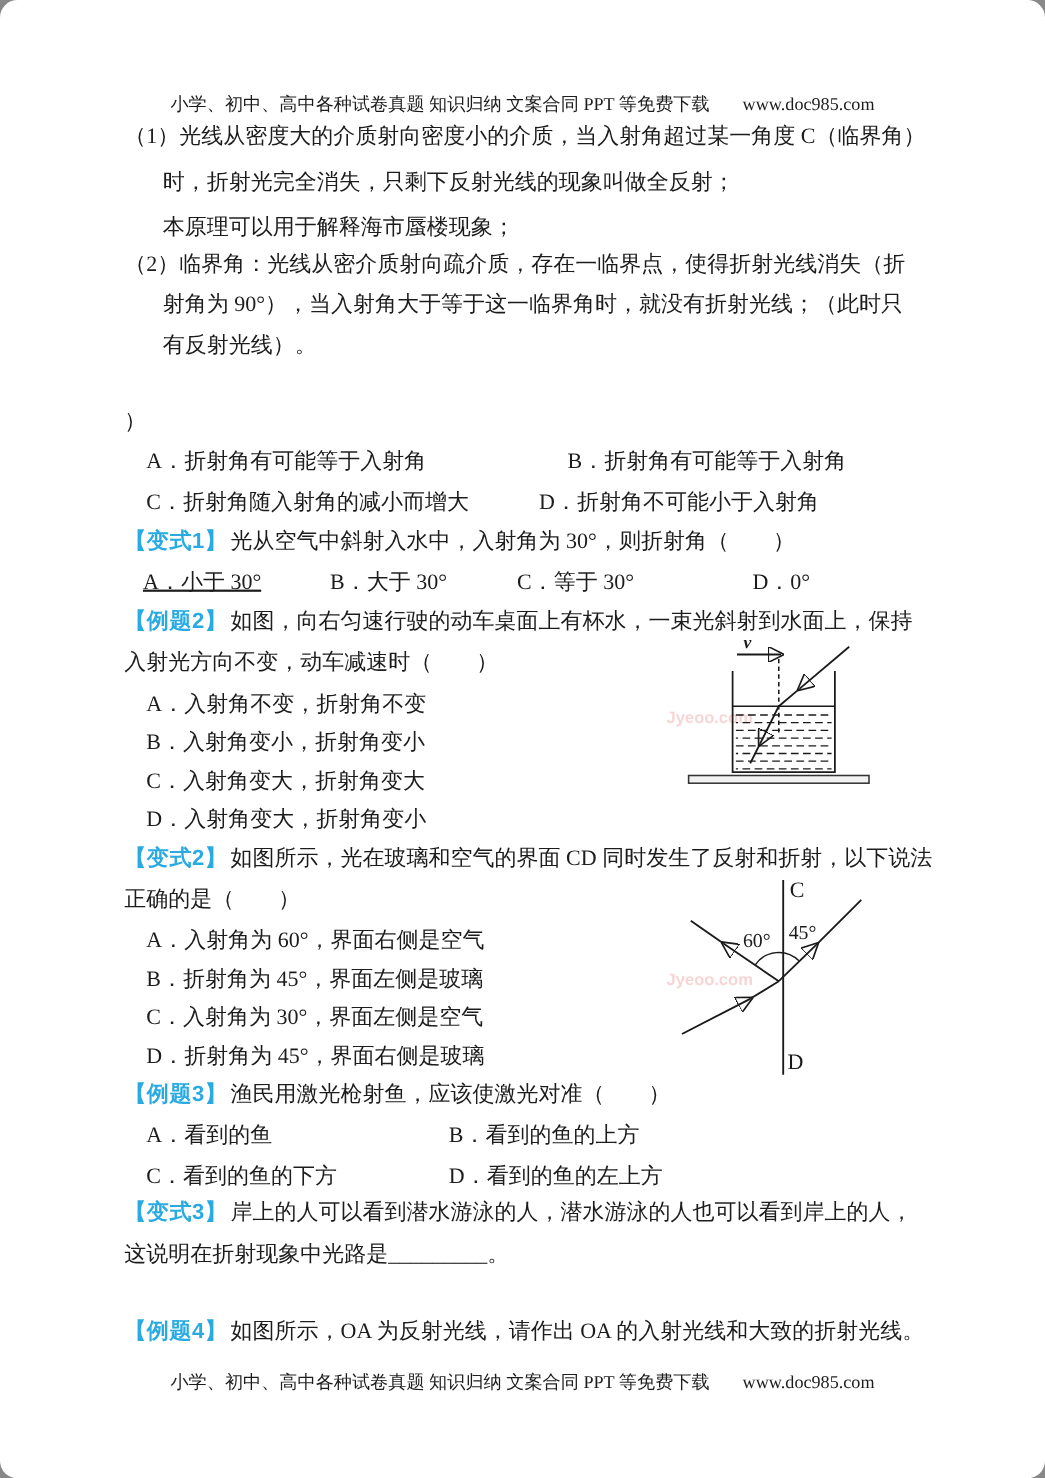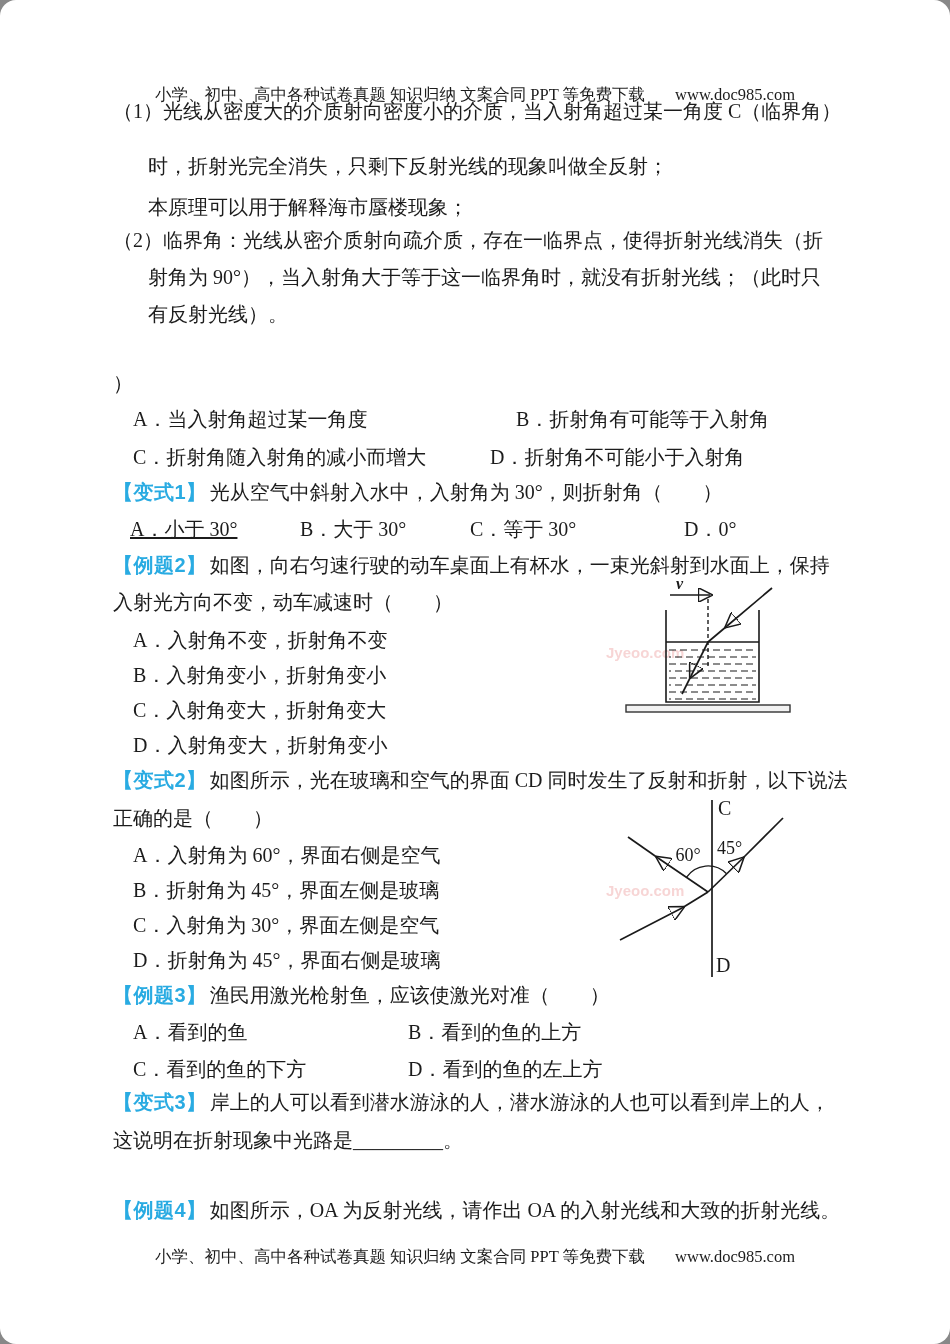--- a/index.html
+++ b/index.html
@@ -32,29 +32,29 @@
 </style>
 </head>
 <body>
 
 <div class="page">
 
   <div class="hf" style="top:84px;">
     <span>小学、初中、高中各种试卷真题 知识归纳 文案合同 PPT 等免费下载</span><span class="url">www.doc985.com</span>
   </div>
 
-  <div class="line" style="left:113px;top:97px;text-align:right;">（1）光线从密度大的介质射向密度小的介质，当入射角超过某一角度 C（临界角）</div>
+  <div class="line" style="left:113px;top:110px;text-align:right;">（1）光线从密度大的介质射向密度小的介质，当入射角超过某一角度 C（临界角）</div>
   <div class="line" style="left:148px;top:152px;text-align:right;">时，折射光完全消失，只剩下反射光线的现象叫做全反射；</div>
   <div class="line" style="left:148px;top:193px;">本原理可以用于解释海市蜃楼现象；</div>
   <div class="line" style="left:113px;top:226px;">（2）临界角：光线从密介质射向疏介质，存在一临界点，使得折射光线消失（折</div>
   <div class="line" style="left:148px;top:263px;">射角为 90°），当入射角大于等于这一临界角时，就没有折射光线；（此时只</div>
   <div class="line" style="left:148px;top:300px;">有反射光线）。</div>
 
   <div class="line" style="left:113px;top:369px;">）</div>
-  <div class="line" style="left:133px;top:405px;">A．当入射角超过某一角度</div>
+  <div class="line" style="left:133px;top:405px;">A．折射角有可能等于入射角</div>
   <div class="line" style="left:516px;top:405px;">B．折射角有可能等于入射角</div>
   <div class="line" style="left:133px;top:443px;text-align:right;">C．折射角随入射角的减小而增大</div>
   <div class="line" style="left:490px;top:443px;">D．折射角不可能小于入射角</div>
 
   <div class="line" style="left:113px;top:478px;">
     <span class="tag">【变式1】</span><span>光从空气中斜射入水中，入射角为 30°，则折射角（　　）</span>
   </div>
   <div class="line" style="left:130px;top:515px;text-decoration:underline;">A．小于 30°</div>
   <div class="line" style="left:300px;top:515px;">B．大于 30°</div>
   <div class="line" style="left:470px;top:515px;">C．等于 30°</div>

